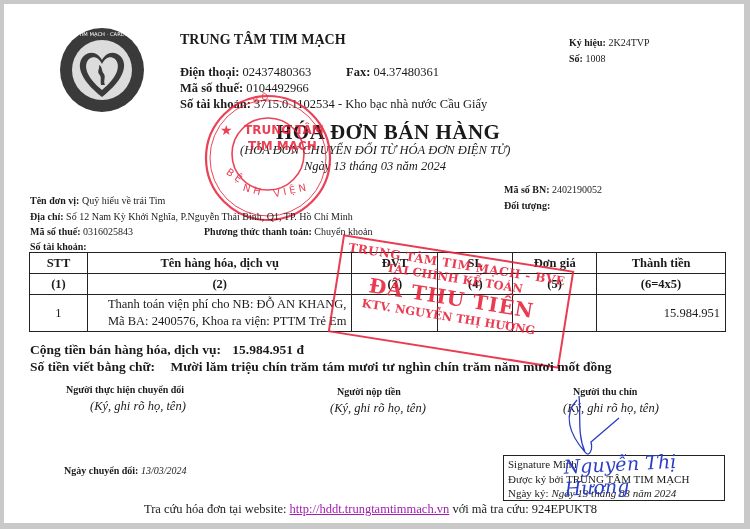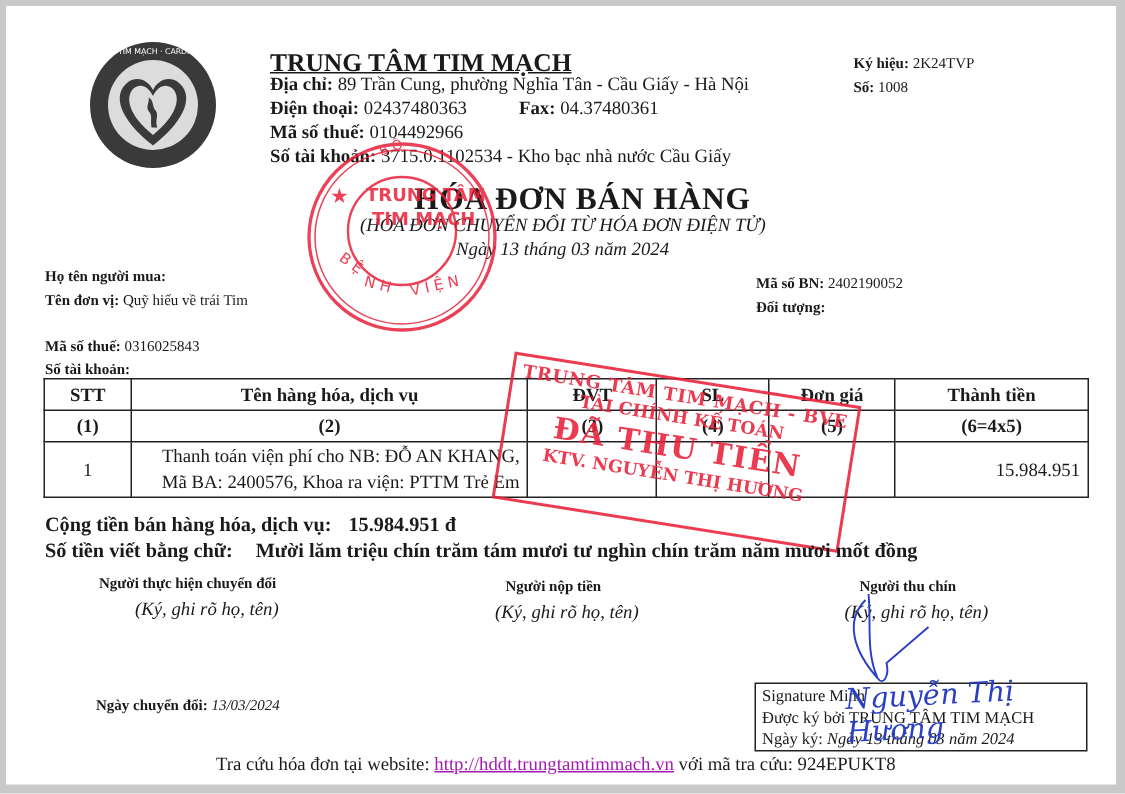--- a/index.html
+++ b/index.html
@@ -69,25 +69,21 @@
 
   <svg class="logo" viewBox="0 0 86 86">
     <circle cx="43" cy="43" r="42" fill="#3a3a3a"></circle>
     <circle cx="43" cy="43" r="30" fill="#dcdcdc"></circle>
     <path d="M43 70 C20 52 16 36 26 28 C33 23 40 27 43 33 C46 27 53 23 60 28 C70 36 66 52 43 70 Z" fill="#3a3a3a"></path>
     <path d="M43 63 C27 50 24 38 30 32 C35 28 40 31 43 37 C46 31 51 28 56 32 C62 38 59 50 43 63 Z" fill="#dcdcdc"></path>
     <path d="M40 38 C44 40 42 44 45 47 C47 50 44 54 46 58 L42 58 C41 53 43 50 40 47 C38 44 41 41 40 38 Z" fill="#3a3a3a"></path>
     <text x="43" y="9" font-size="5.2" fill="#fff" text-anchor="middle" font-family="DejaVu Sans, sans-serif">TRUNG TÂM TIM MẠCH · CARDIOVASCULAR</text>
   </svg>
 
-  <div class="abs b" style="left:176px; top:28px; font-size:17px;text-decoration:underline;">TRUNG TÂM TIM MẠCH</div>
-  <div class="abs f12" style="left:176px; top:45px;">
-    <span class="b">Địa chỉ:</span>
-    <span>89 Trần Cung, phường Nghĩa Tân - Cầu Giấy - Hà Nội</span>
-  </div>
+  <div class="abs b" style="left:176px; top:28px; font-size:14px;">TRUNG TÂM TIM MẠCH</div>
   <div class="abs f12" style="left:176px; top:61px;">
     <span class="b">Điện thoại:</span>
     <span>02437480363</span>
   </div>
   <div class="abs f12" style="left:342px; top:61px;">
     <span class="b">Fax:</span>
     <span>04.37480361</span>
   </div>
   <div class="abs f12" style="left:176px; top:77px;">
     <span class="b">Mã số thuế:</span>
@@ -117,28 +113,35 @@
     <circle cx="66" cy="62" r="36" fill="none" stroke="#e8213a" stroke-width="1.6"></circle>
     <text x="18" y="43" font-size="14" fill="#e8213a" font-family="DejaVu Sans, sans-serif">★</text>
     <text x="42" y="42" font-size="12" fill="#e8213a" font-weight="bold" font-family="DejaVu Sans, sans-serif">TRUNG TÂM</text>
     <text x="46" y="58" font-size="12" fill="#e8213a" font-weight="bold" font-family="DejaVu Sans, sans-serif">TIM MẠCH</text>
     <text x="22" y="86" font-size="10" fill="#e8213a" font-family="DejaVu Sans, sans-serif" transform="rotate(35 30 86)">B Ệ</text>
     <text x="40" y="100" font-size="10" fill="#e8213a" font-family="DejaVu Sans, sans-serif" transform="rotate(15 46 100)">N H</text>
     <text x="72" y="104" font-size="10" fill="#e8213a" font-family="DejaVu Sans, sans-serif" transform="rotate(-12 78 104)">V I Ệ N</text>
     <text x="52" y="12" font-size="9" fill="#e8213a" font-family="DejaVu Sans, sans-serif" transform="rotate(-20 52 12)">B Ộ</text>
   </svg>
 
-  <div class="abs b f13" style="left:26px; top:175px;">Họ tên người mua:</div>
   <div class="abs f13" style="left:26px; top:191px;text-align:center;">
     <span class="b">Tên đơn vị:</span>
     <span>Quỹ hiểu về trái Tim</span>
   </div>
+  <div class="abs f13" style="left:26px; top:207px;">
+    <span class="b">Địa chỉ:</span>
+    <span>Số 12 Nam Kỳ Khởi Nghĩa, P.Nguyễn Thái Bình, Q1, TP. Hồ Chí Minh</span>
+  </div>
   <div class="abs f13" style="left:26px; top:222px;">
     <span class="b">Mã số thuế:</span>
     <span>0316025843</span>
+  </div>
+  <div class="abs f13" style="left:200px; top:222px;">
+    <span class="b">Phương thức thanh toán:</span>
+    <span>Chuyển khoản</span>
   </div>
   <div class="abs b f13" style="left:26px; top:237px;">Số tài khoản:</div>
   <div class="abs f13" style="left:500px; top:180px;">
     <span class="b">Mã số BN:</span>
     <span>2402190052</span>
   </div>
   <div class="abs b f13" style="left:500px; top:196px;">Đối tượng:</div>
 
   <table class="items">
     <colgroup>

